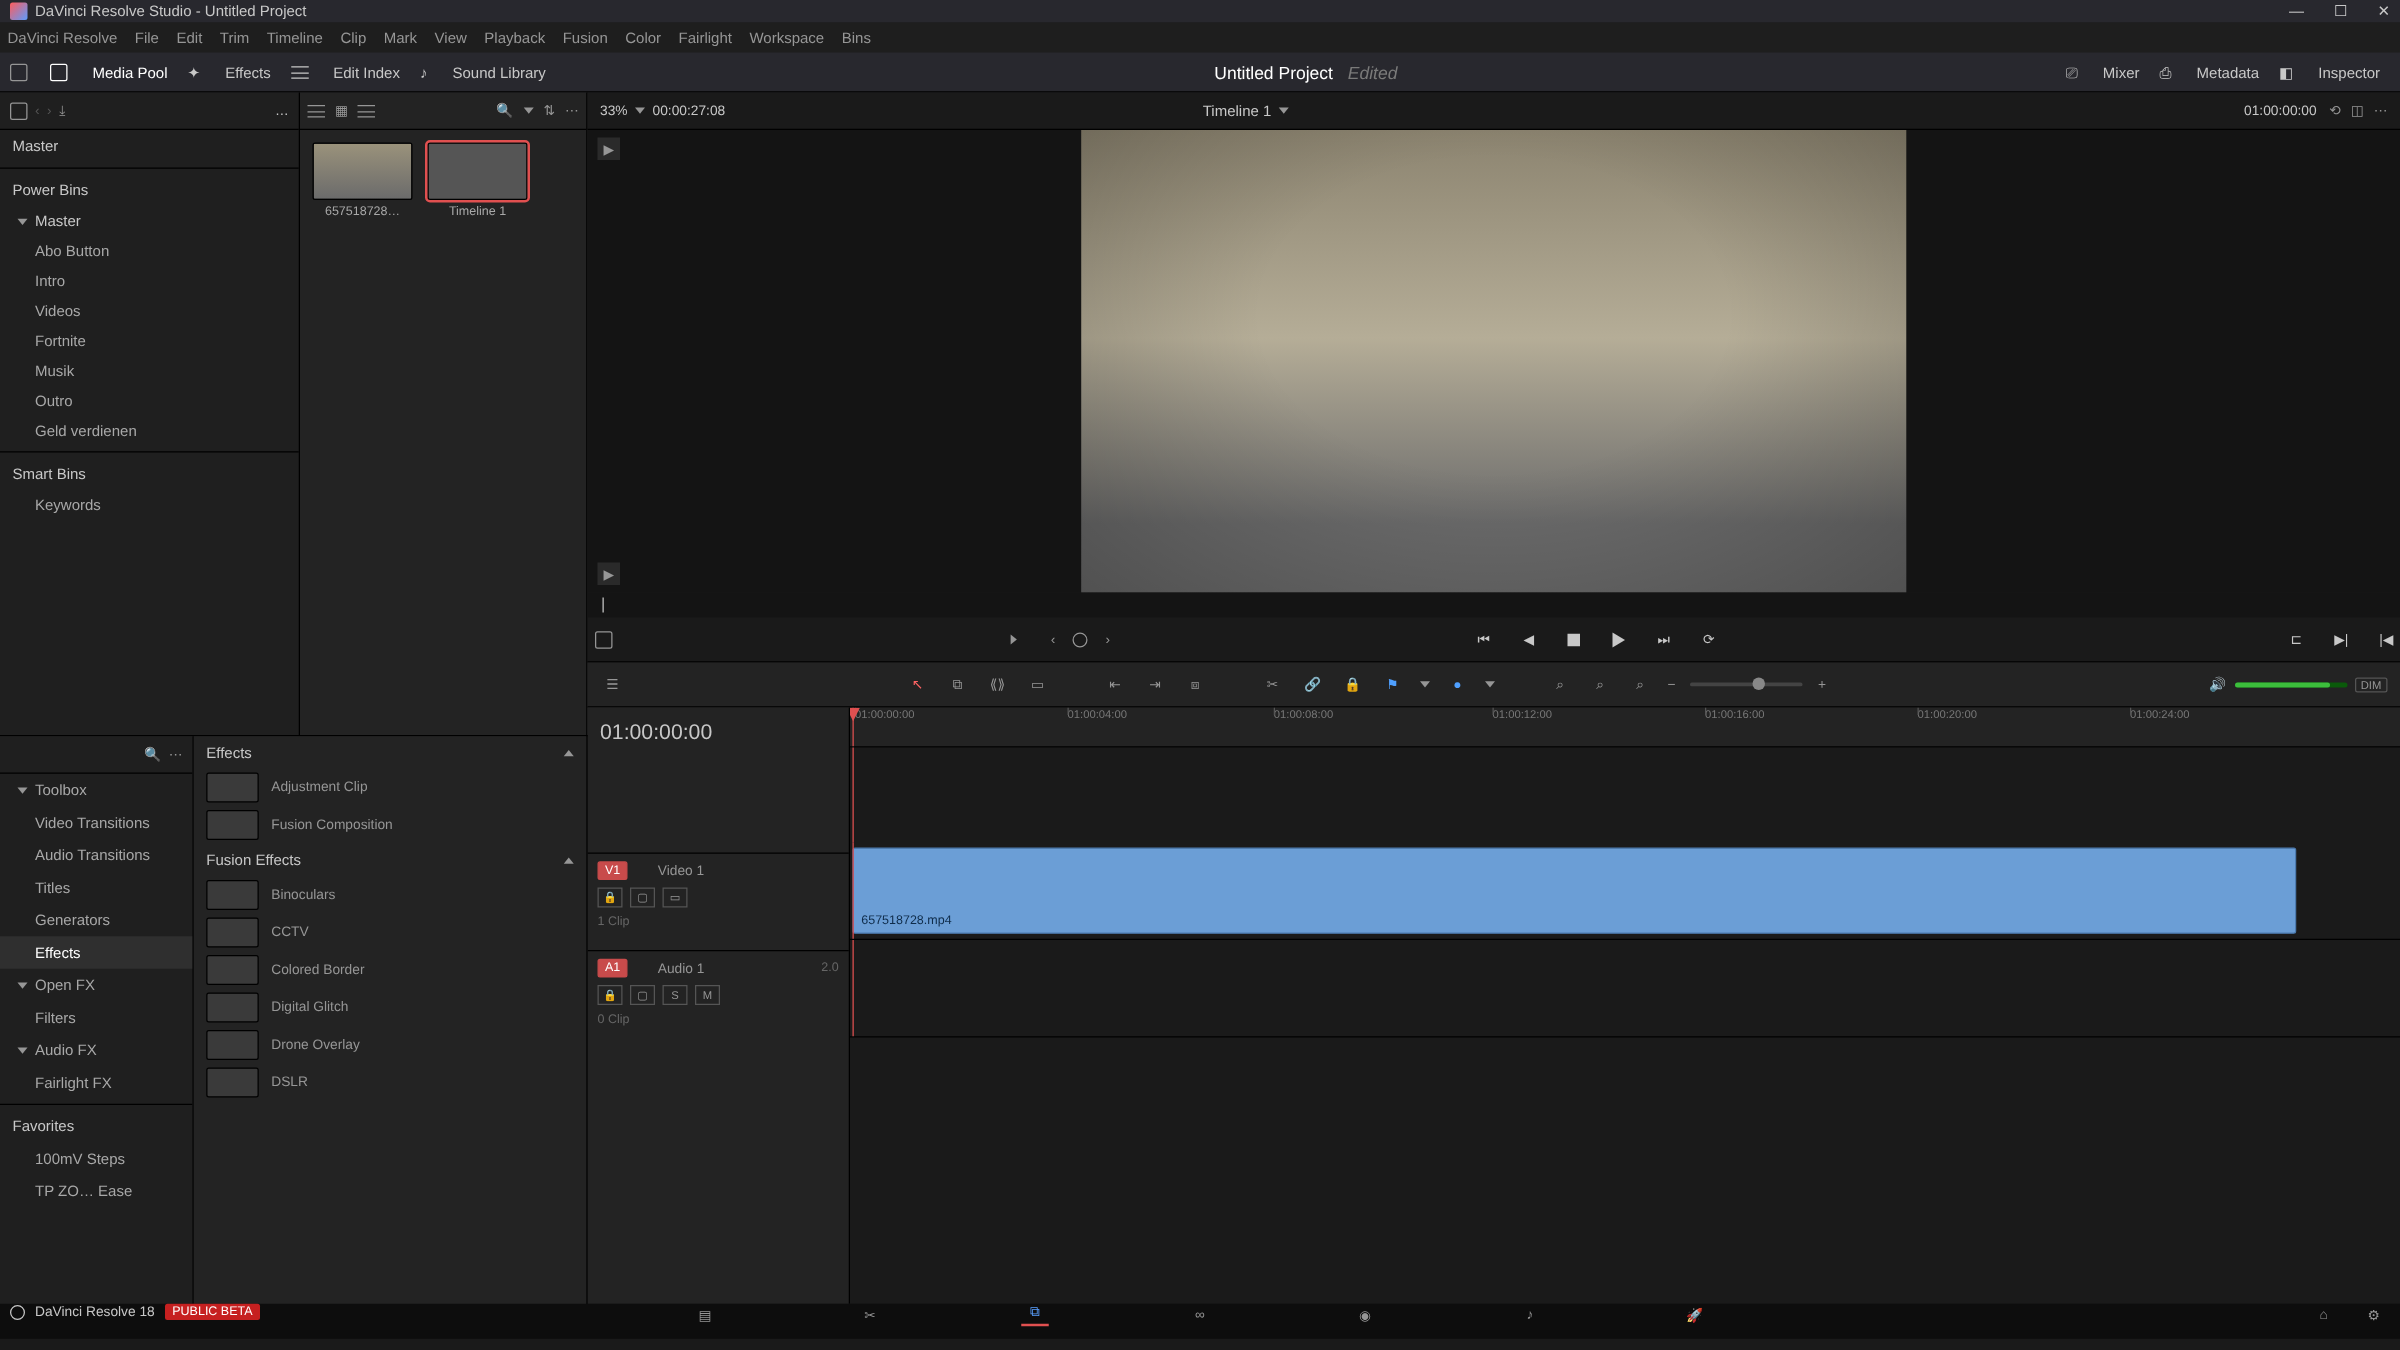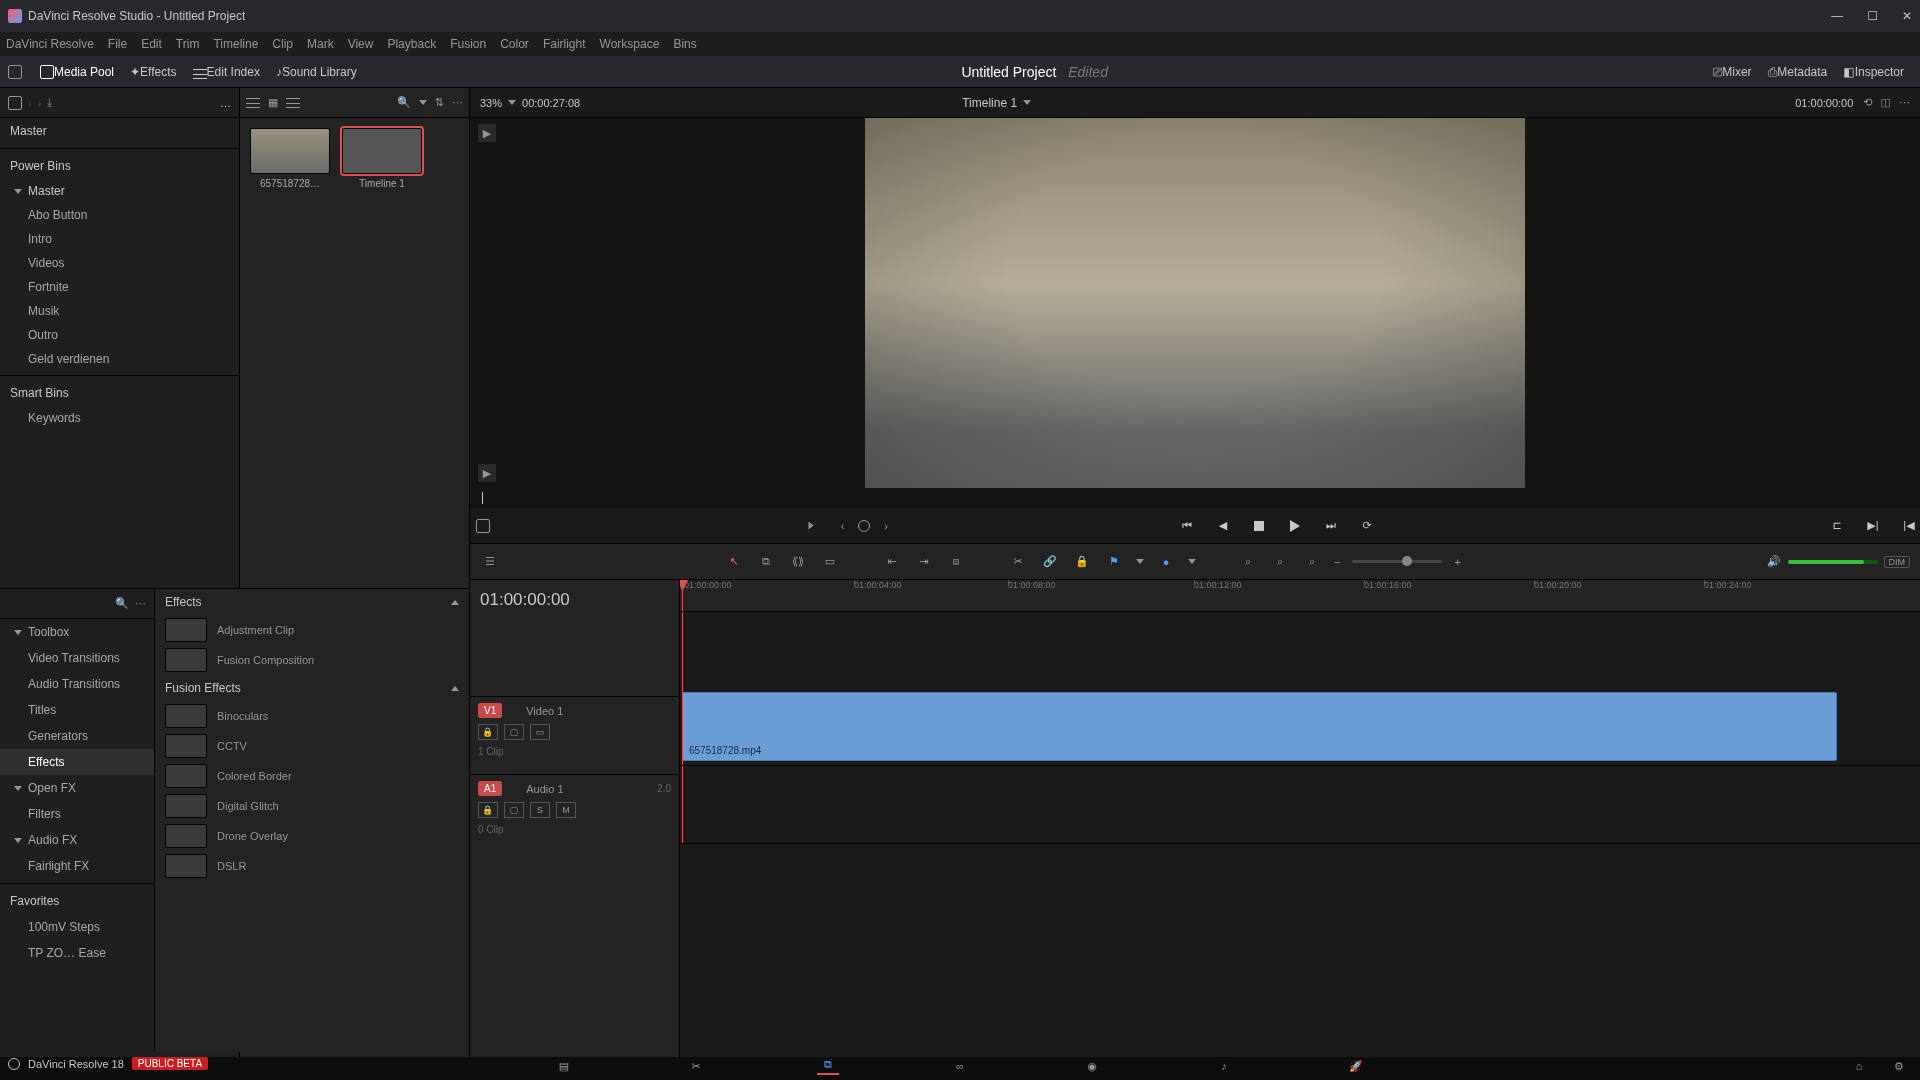--- a/index.html
+++ b/index.html
@@ -1,27 +1,27 @@
 <!DOCTYPE html>
 <html><head>
 <meta charset="utf-8">
 <style>
 *{margin:0;padding:0;box-sizing:border-box;font-family:"Segoe UI",Arial,sans-serif;user-select:none}
 body{background:#1a1a1a;color:#969696;font-size:11px;width:1920px;height:1080px;overflow:hidden;position:relative}
 
-.titlebar{height:32px;background:#28282e;display:flex;align-items:center;padding:0 8px;color:#c8c8c8;font-size:12px}
+.titlebar{height:18px;background:#28282e;display:flex;align-items:center;padding:0 8px;color:#c8c8c8;font-size:12px}
 .titlebar .icon{width:14px;height:14px;margin-right:6px;background:linear-gradient(135deg,#ff5c5c,#5c9cff);border-radius:2px}
 .titlebar .wctl{margin-left:auto;display:flex;gap:24px;color:#c8c8c8;font-size:12px}
 .titlebar .wctl span{cursor:pointer}
 
 .menubar{height:24px;background:#1e1e1e;display:flex;align-items:center;padding-left:6px;gap:14px;color:#969696;font-size:12px}
 .menubar span{cursor:pointer}
 
 .tabsbar{height:32px;background:#28282e;border-bottom:1px solid #000;display:flex;align-items:center;padding:0 8px}
-.tabsbar .tab{display:flex;align-items:flex-end;gap:0;padding:4px 8px;cursor:pointer;color:#c8c8c8;font-size:12px}
+.tabsbar .tab{display:flex;align-items:center;gap:20px;padding:4px 8px;cursor:pointer;color:#c8c8c8;font-size:12px}
 .tabsbar .tab.active{color:#fff}
 .tabsbar .title{margin:0 auto;color:#fff;font-size:14px}
 .tabsbar .title .status{color:#7a7a7a;font-weight:400;margin-left:8px;font-style:italic}
 .icon-sq{width:14px;height:14px;display:inline-block;border:1px solid currentColor;border-radius:2px}
 .icon-circ{width:12px;height:12px;display:inline-block;border:1px solid currentColor;border-radius:50%}
 .icon-lines{width:14px;height:10px;display:inline-block;border-top:1px solid currentColor;border-bottom:1px solid currentColor;position:relative}
 .icon-lines::after{content:"";position:absolute;left:0;right:0;top:4px;border-top:1px solid currentColor}
 
 .main{display:flex;height:calc(1080px - 27px - 24px - 32px - 28px)}
 .leftcol{width:240px;display:flex;flex-direction:column;background:#1f1f1f;border-right:1px solid #000}
@@ -339,21 +339,21 @@
         </div>
       </div>
 
       <div class="trackarea">
         <div class="ruler">
           <div class="ph-line" style="left:2px">
               <div class="ph-head"></div>
             </div>
           <span class="tick" style="left:4px">01:00:00:00</span>
           <span class="tick" style="left:174px">01:00:04:00</span>
-          <span class="tick" style="left:328px">01:00:08:00</span>
+          <span class="tick" style="left:339px">01:00:08:00</span>
           <span class="tick" style="left:514px">01:00:12:00</span>
           <span class="tick" style="left:684px">01:00:16:00</span>
           <span class="tick" style="left:854px">01:00:20:00</span>
           <span class="tick" style="left:1024px">01:00:24:00</span>
         </div>
         <div style="height:76px;position:relative">
             <div class="ph-line" style="left:2px"></div>
           </div>
         <div class="trk-row">
           <div class="ph-line" style="left:2px"></div>

